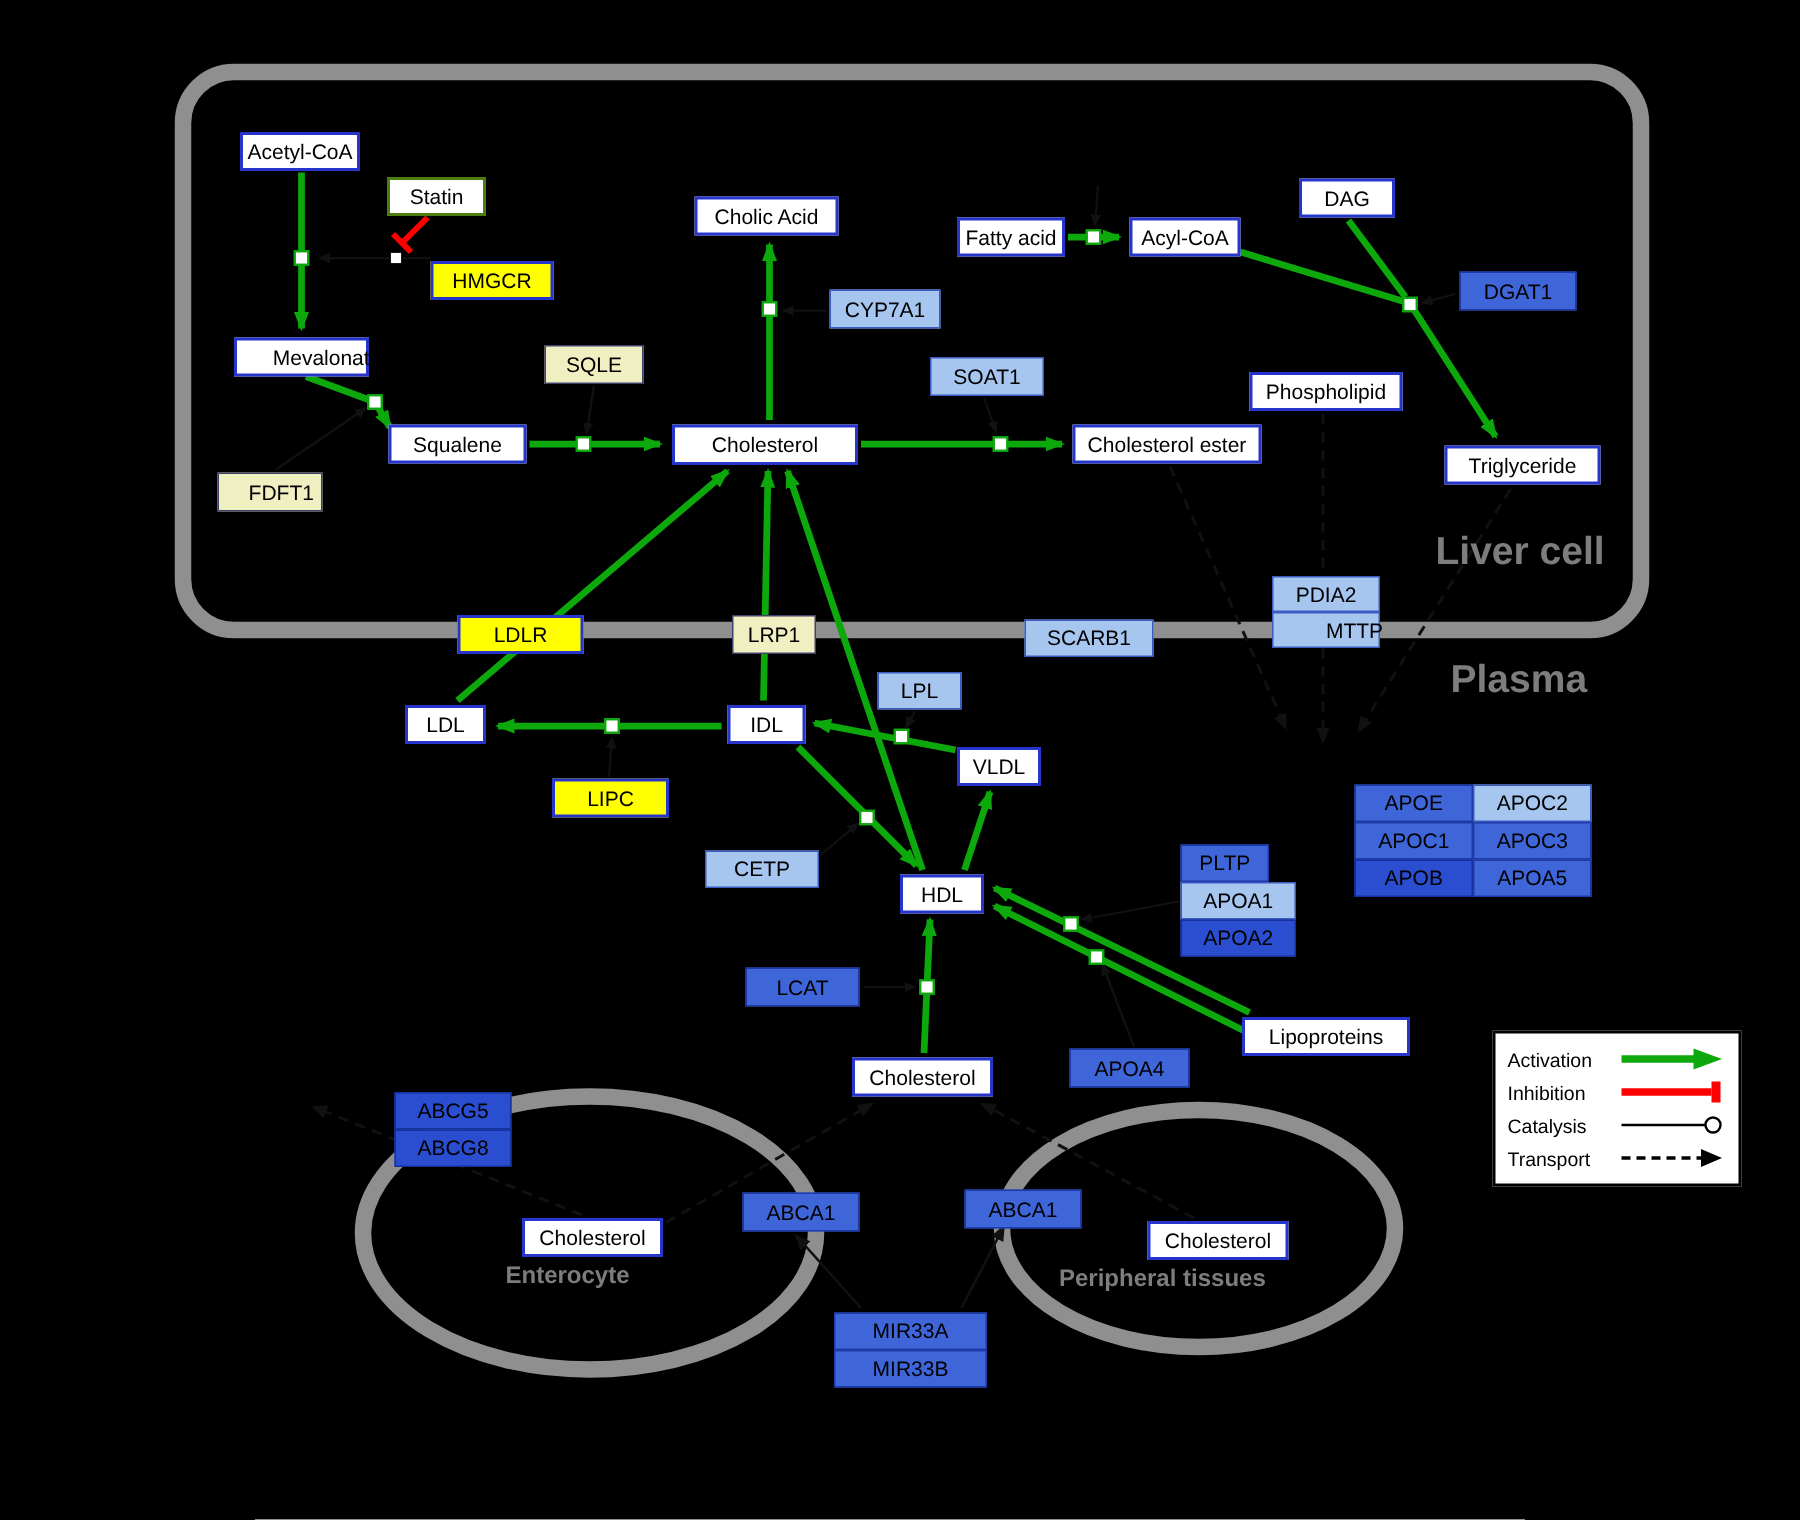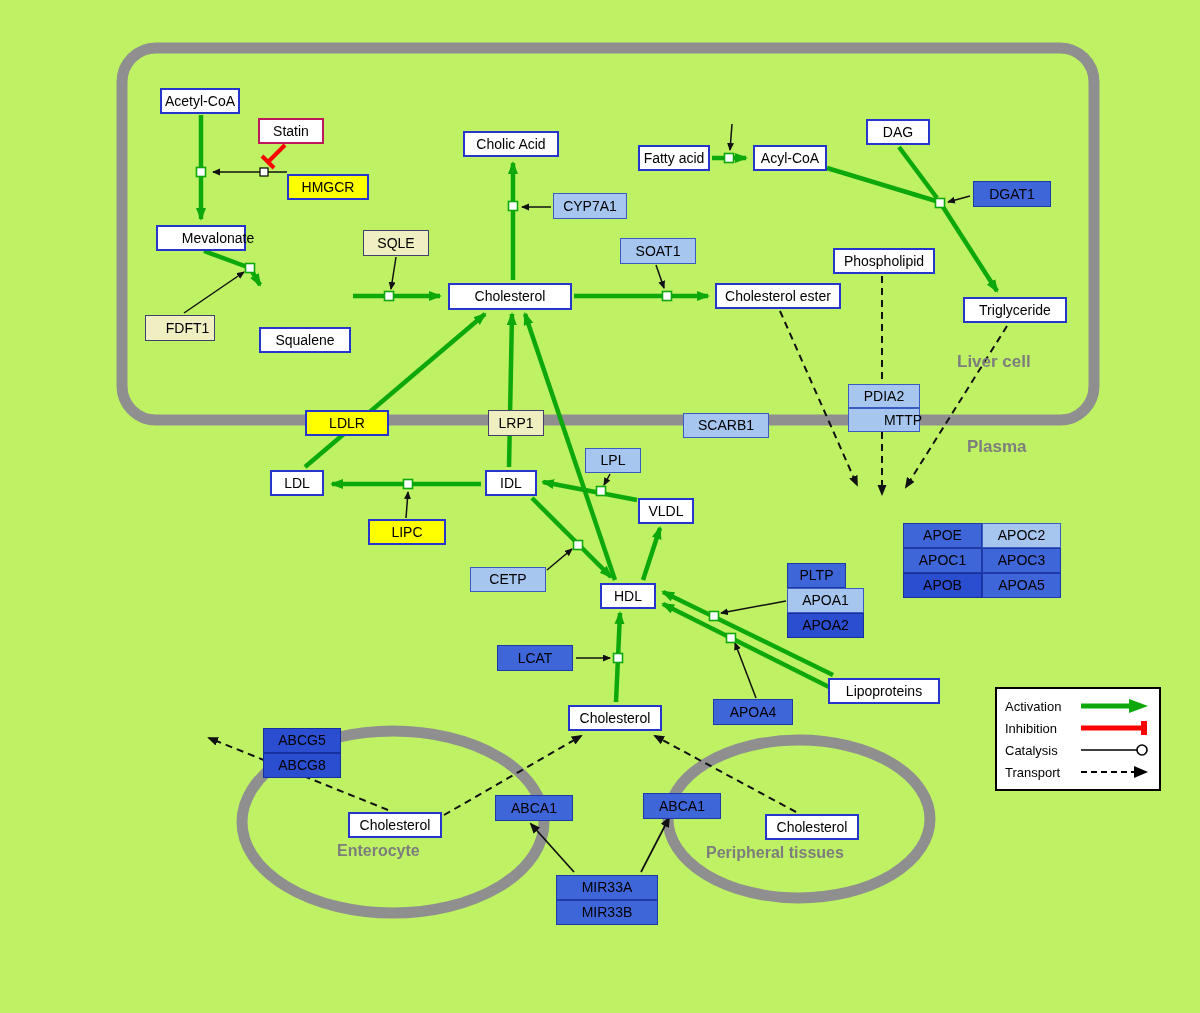--- a/index.html
+++ b/index.html
@@ -1,31 +1,31 @@
 <!DOCTYPE html>
 <html><head>
 <meta charset="utf-8">
 <style>
   html,body{margin:0;padding:0;background:#fff;}
-  #stage{position:relative;width:1200px;height:1013px;background:#bef264;overflow:hidden;
+  #stage{position:relative;width:1200px;height:1013px;background:#000000;overflow:hidden;
          font-family:"Liberation Sans",sans-serif;}
   #edges{position:absolute;left:0;top:0;z-index:1;}
   #nodes{position:absolute;left:0;top:0;width:100%;height:100%;z-index:2;}
   .node{position:absolute;display:flex;align-items:center;justify-content:center;
         box-sizing:border-box;font-size:14px;color:#000;text-align:center;line-height:1.05;
         padding:0 2px;}
   .n-met  {background:#ffffff;border:2px solid #2636cc;}
-  .n-drug {background:#ffffff;border:2px solid #be185d;}
+  .n-drug {background:#ffffff;border:2px solid #4d7c0f;}
   .n-yellow{background:#ffff00;border:2px solid #2636cc;}
   .n-pale {background:#efefc2;border:1px solid #40406a;}
   .n-lblue{background:#a6c6ef;border:1px solid #3a5cc0;}
   .n-blue {background:#3f66d9;border:1px solid #1e3aa8;}
   .n-dblue{background:#2a4ecf;border:1px solid #16309d;}
   .comp-label{position:absolute;z-index:2;font-weight:bold;color:#7d7d7d;}
-  .cl-big{font-size:17px;}
+  .cl-big{font-size:26px;}
   .cl-mid{font-size:16px;}
   #legend{position:absolute;left:995px;top:687px;width:166px;z-index:3;background:#fff;
           border:2.5px solid #000;padding:6px 8px;box-sizing:border-box;}
   .legend-row{display:flex;align-items:center;justify-content:space-between;height:22px;}
   .legend-label{font-size:13px;color:#000;}
 </style>
 </head>
 <body>
 
 <div id="stage">
@@ -127,21 +127,21 @@
     </g>
     <rect x="260" y="168" width="8" height="8" fill="#ffffff" stroke="#000" stroke-width="1.2"></rect>
   </svg>
 
   <div id="nodes">
       <div class="node n-met" style="left: 160px; top: 88px; width: 80px; height: 26px;">Acetyl-CoA</div>
       <div class="node n-drug" style="left: 258px; top: 118px; width: 66px; height: 26px;">Statin</div>
       <div class="node n-yellow" style="left: 287px; top: 174px; width: 82px; height: 26px;">HMGCR</div>
       <div class="node n-met" style="left: 156px; top: 225px; width: 90px; height: 26px; padding-left: 36px;">Mevalonate</div>
       <div class="node n-pale" style="left: 145px; top: 315px; width: 70px; height: 26px; padding-left: 17px;">FDFT1</div>
-      <div class="node n-met" style="left: 259px; top: 283px; width: 92px; height: 26px; margin-top: 44px;">Squalene</div>
+      <div class="node n-met" style="left: 259px; top: 283px; width: 92px; height: 26px;">Squalene</div>
       <div class="node n-pale" style="left: 363px; top: 230px; width: 66px; height: 26px;">SQLE</div>
       <div class="node n-met" style="left: 448px; top: 283px; width: 124px; height: 27px;">Cholesterol</div>
       <div class="node n-met" style="left: 463px; top: 131px; width: 96px; height: 26px;">Cholic Acid</div>
       <div class="node n-lblue" style="left: 553px; top: 193px; width: 74px; height: 26px;">CYP7A1</div>
       <div class="node n-lblue" style="left: 620px; top: 238px; width: 76px; height: 26px;">SOAT1</div>
       <div class="node n-met" style="left: 715px; top: 283px; width: 126px; height: 26px;">Cholesterol ester</div>
       <div class="node n-met" style="left: 638px; top: 145px; width: 72px; height: 26px;">Fatty acid</div>
       <div class="node n-met" style="left: 753px; top: 145px; width: 74px; height: 26px;">Acyl-CoA</div>
       <div class="node n-met" style="left: 866px; top: 119px; width: 64px; height: 26px;">DAG</div>
       <div class="node n-blue" style="left: 973px; top: 181px; width: 78px; height: 26px;">DGAT1</div>

